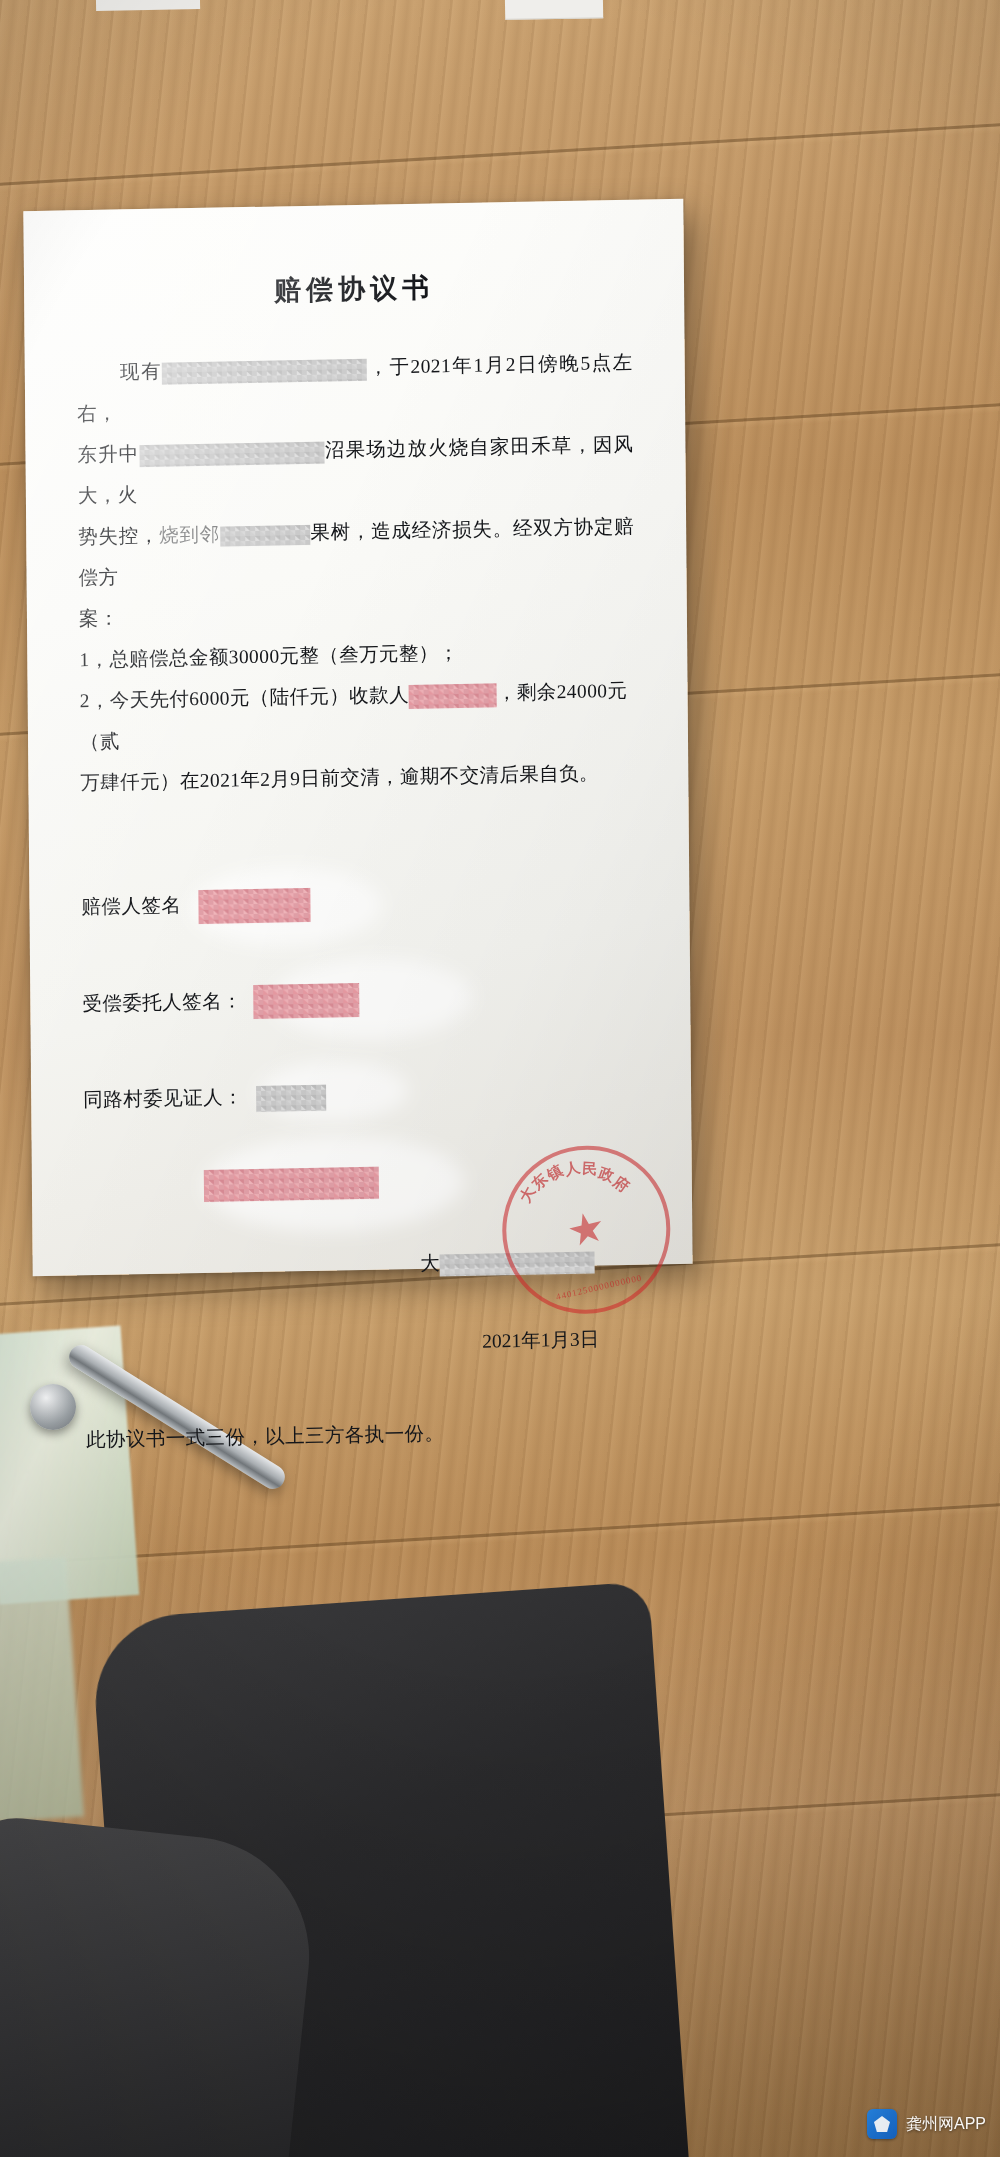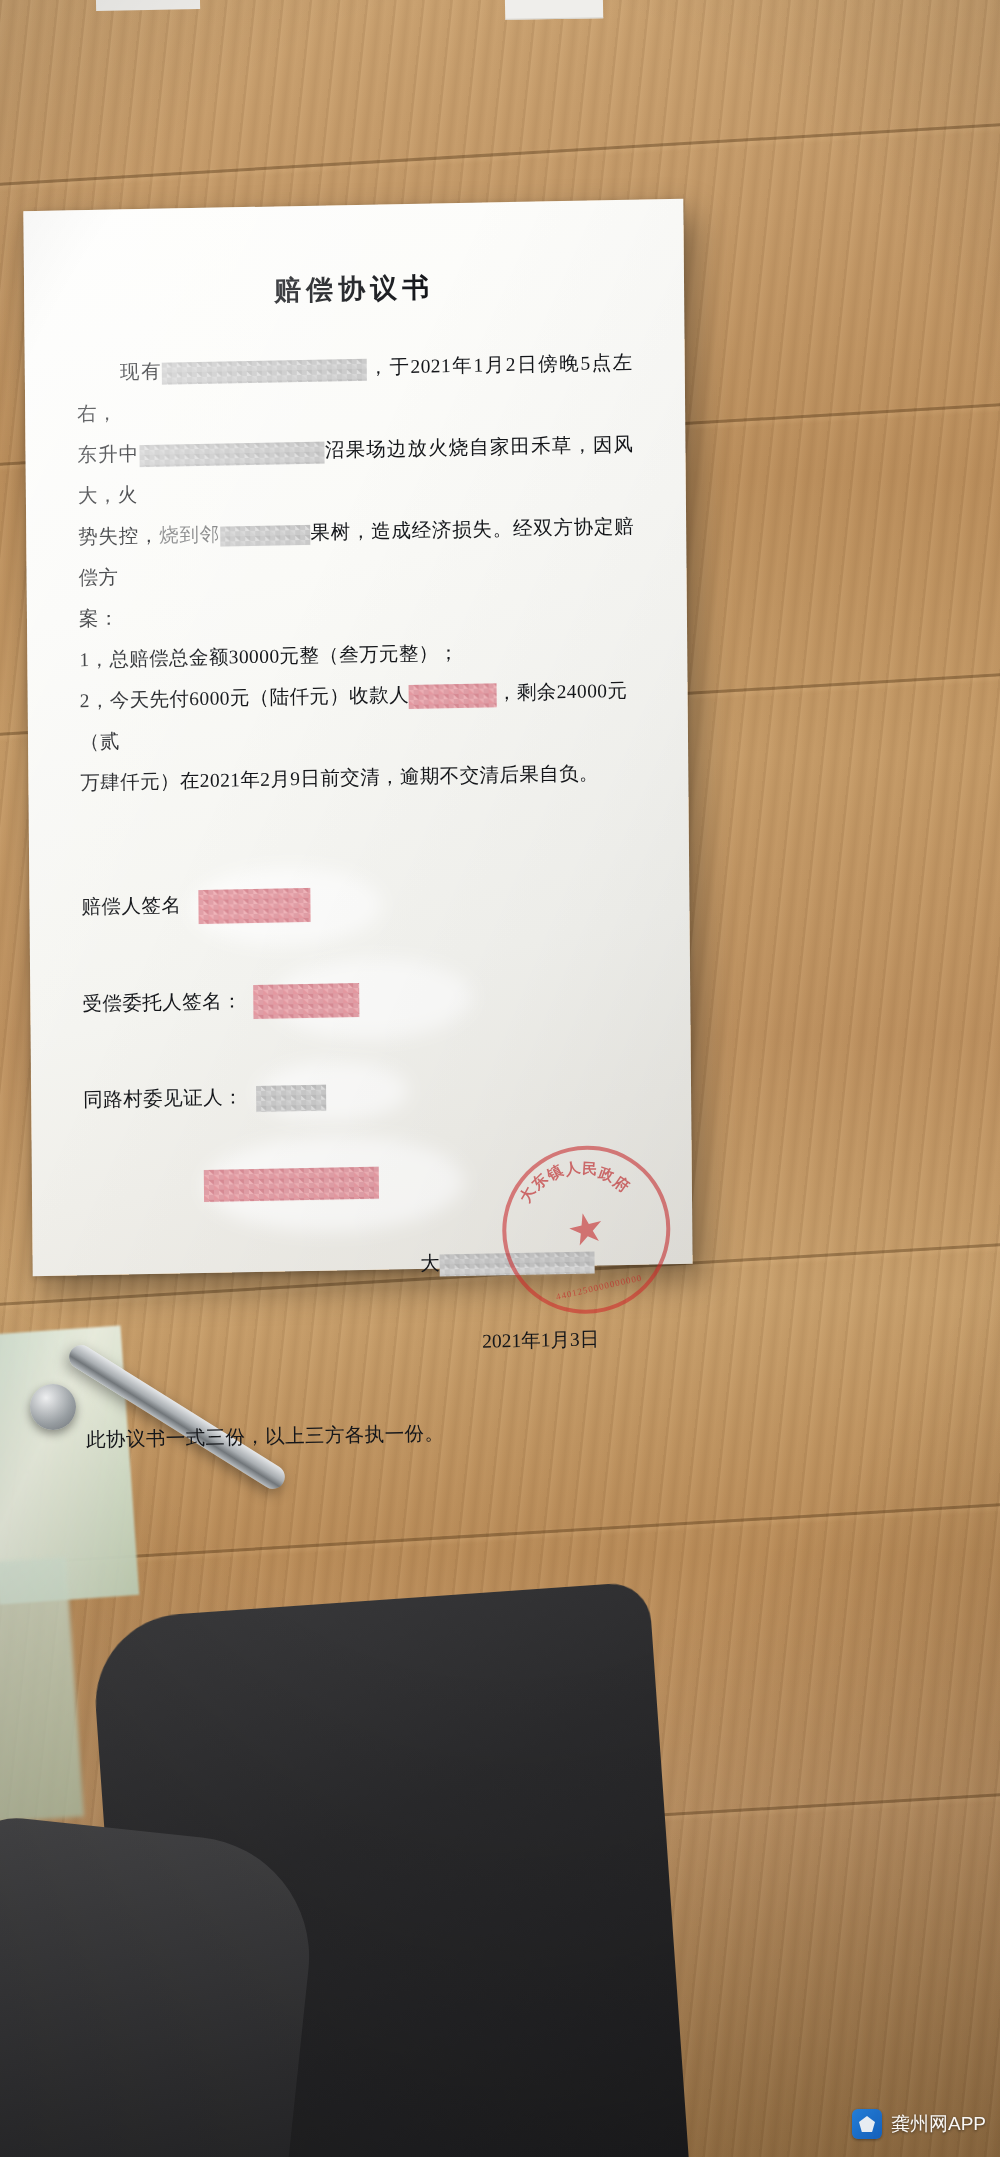--- a/index.html
+++ b/index.html
@@ -228,21 +228,21 @@
   }
   .stamp-bottom{
     position:absolute;left:50%;bottom:16px;transform:translateX(-50%);
     font-size:9px;color:rgba(198,32,36,.8);letter-spacing:1px;white-space:nowrap;
   }
 
   
   .watermark{
     position:absolute;right:14px;bottom:18px;
     display:flex;align-items:center;gap:9px;
-    color:#ffffff;font-size:19px;
+    color:#ffffff;font-size:16px;
     font-family:"Liberation Sans",sans-serif;
     text-shadow:0 1px 3px rgba(0,0,0,.6);
     opacity:.95;
   }
   .wm-logo{
     width:30px;height:30px;border-radius:6px;
     background:linear-gradient(135deg,#1f7fe0,#0e5fc0);
     position:relative;
     box-shadow:0 1px 3px rgba(0,0,0,.4);
   }

